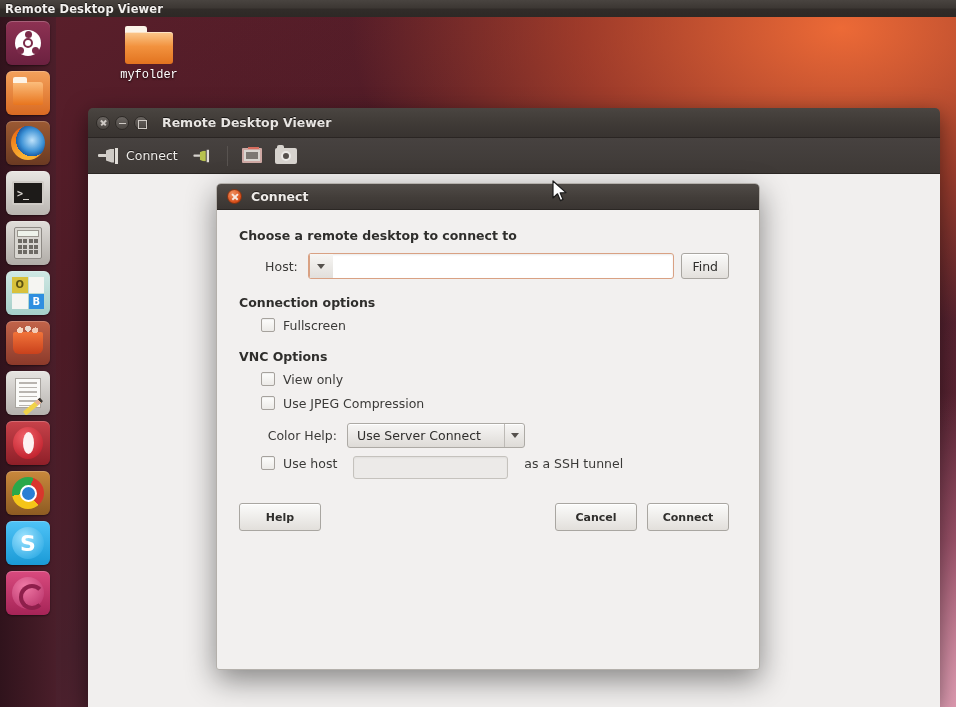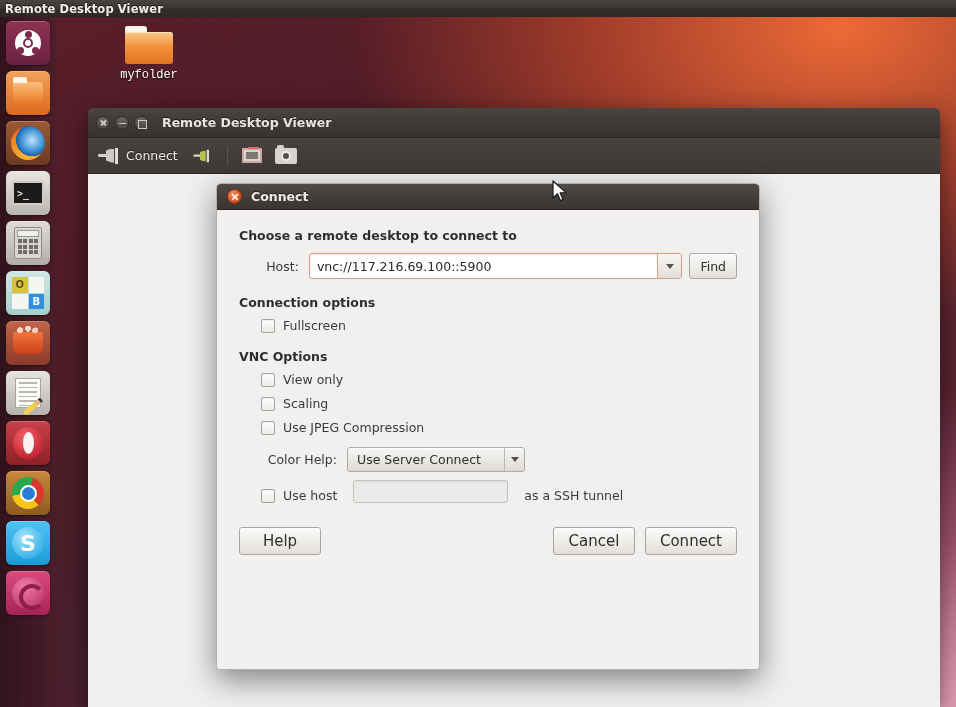--- a/index.html
+++ b/index.html
@@ -194,21 +194,21 @@
     height:26px; background:linear-gradient(to bottom,#504b47 0%,#423d39 55%,#3a3532 100%);
     display:flex; align-items:center; padding-left:10px; gap:9px;
     border-bottom:1px solid #2b2724;
   }
   .dclose { width:15px;height:15px;border-radius:50%;
     background:radial-gradient(circle at 35% 28%, #f09060, #d94f1a 70%, #a53b12 100%);
     border:1px solid #8a3310; position:relative; }
   .dclose::before,.dclose::after{content:"";position:absolute;left:3px;top:6px;width:8px;height:1.6px;background:#f7e6de;}
   .dclose::before{transform:rotate(45deg);} .dclose::after{transform:rotate(-45deg);}
   #dlg .dtitle { color:#eeebe8;font-size:12.5px;font-weight:bold;text-shadow:0 -1px 0 rgba(0,0,0,.55); }
-  #dlg .dbody { padding:18px 22px 0 22px; color:#3b3a38; }
+  #dlg .dbody { padding:18px 30px 0 22px; color:#3b3a38; }
 
   .sect-h { font-size:12.5px;font-weight:bold;color:#2f2e2c;margin-bottom:10px; }
   .row { display:flex;align-items:center;margin-bottom:10px; }
   .lbl-r { width:70px;text-align:right;padding-right:10px;font-size:12.5px;color:#3b3a38; }
   .hint { font-style:italic;font-size:11.5px;color:#4a4846;margin-left:14px; }
 
   .gtk-combo {
     display:inline-flex;align-items:stretch;height:25px;
     background:linear-gradient(to bottom,#f7f6f5,#dedbd7);
     border:1px solid #adaaa5;border-radius:3px;box-shadow:inset 0 1px 0 #fff;
@@ -229,45 +229,45 @@
   }
   .hostwrap .hbtn { width:24px;background:linear-gradient(to bottom,#f7f6f4,#e2dfdb);
     border-left:1px solid #d9a183;display:flex;align-items:center;justify-content:center; }
   .findbtn {
     margin-left:7px;height:26px;padding:0 10px;font-size:12.5px;color:#2f2e2c;
     background:linear-gradient(to bottom,#fafaf9,#e3e0dc);
     border:1px solid #a9a6a1;border-radius:3px;box-shadow:inset 0 1px 0 #fff;
     font-family:"DejaVu Sans",sans-serif;
   }
 
-  .chk-row { display:flex;align-items:flex-end;gap:8px;margin:0 0 9px 22px;font-size:12.5px;color:#3b3a38; }
+  .chk-row { display:flex;align-items:flex-start;gap:8px;margin:0 0 9px 22px;font-size:12.5px;color:#3b3a38; }
   .chk-row.sub { margin-left:36px; }
   .cb {
     width:14px;height:14px;border:1px solid #a6a29d;border-radius:2px;
     background:linear-gradient(to bottom,#fdfdfc,#eceae7);
     box-shadow:inset 0 1px 1px rgba(0,0,0,.06); position:relative; flex:none;
   }
   .cb.checked::after {
     content:"";position:absolute;left:3.5px;top:0px;width:5px;height:9px;
     border:solid #8b8884;border-width:0 2px 2px 0;transform:rotate(42deg);
   }
   .dim { color:#a19e9a; }
 
   .sshinput {
     width:155px;height:23px;margin:0 8px;
     background:#eceae8;border:1px solid #c5c2bd;border-radius:3px;
     box-shadow:inset 0 1px 2px rgba(0,0,0,.05);
   }
 
   .btnrow { display:flex;align-items:center;margin:24px 0 0 0; }
   .gbtn {
-    min-width:82px;height:28px;padding:0 14px;font-size:15px;color:#2f2e2c;
+    min-width:82px;height:28px;padding:0 14px;font-size:11px;color:#2f2e2c;
     background:linear-gradient(to bottom,#fbfbfa,#e2dfdb);
     border:1px solid #a9a6a1;border-radius:3px;box-shadow:inset 0 1px 0 #fff;
-    font-family:"DejaVu Sans",sans-serif;cursor:default;
+    font-family:"DejaVu Sans",sans-serif;cursor:default;font-weight:bold;
   }
   .spacer { flex:1; }
 
   
   #cursor { position:absolute;left:551px;top:180px;z-index:90;pointer-events:none; }
 </style>
 </head>
 <body>
 
 <div id="desktop"></div>
@@ -397,45 +397,40 @@
     <span class="dtitle">Connect</span>
   </div>
 
   <div class="dbody">
     <div class="sect-h">Choose a remote desktop to connect to</div>
 
 
     <div class="row">
       <span class="lbl-r">Host:</span>
       <span class="hostwrap">
-        <input type="text" value="vnc://117.216.69.100::5900" style="">
         <span class="hbtn">
             <i class="caret"></i>
           </span>
       </span>
       <button class="findbtn">Find</button>
     </div>
 
     <div class="sect-h" style="margin-top:16px;margin-bottom:8px;">Connection options</div>
     <div class="chk-row">
       <span class="cb"></span>
       <span>Fullscreen</span>
     </div>
 
     <div class="sect-h" style="margin-top:16px;margin-bottom:8px;">VNC Options</div>
 
     <div class="chk-row">
       <span class="cb"></span>
       <span>View only</span>
     </div>
 
-    <div class="chk-row">
-      <span class="cb"></span>
-      <span>Scaling</span>
-    </div>
 
 
     <div class="chk-row">
       <span class="cb"></span>
       <span>Use JPEG Compression</span>
     </div>
 
     <div class="row" style="margin-top:12px;margin-bottom:8px;">
       <span class="lbl-r" style="width:108px;">Color Help:</span>
       <span class="gtk-combo" style="width:178px;">

